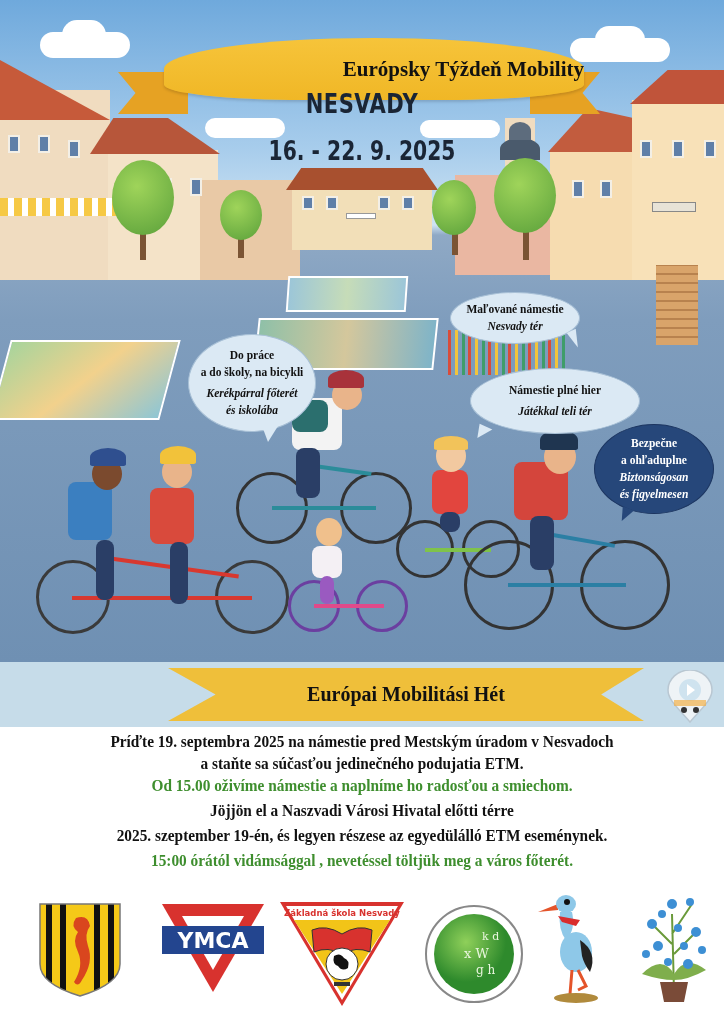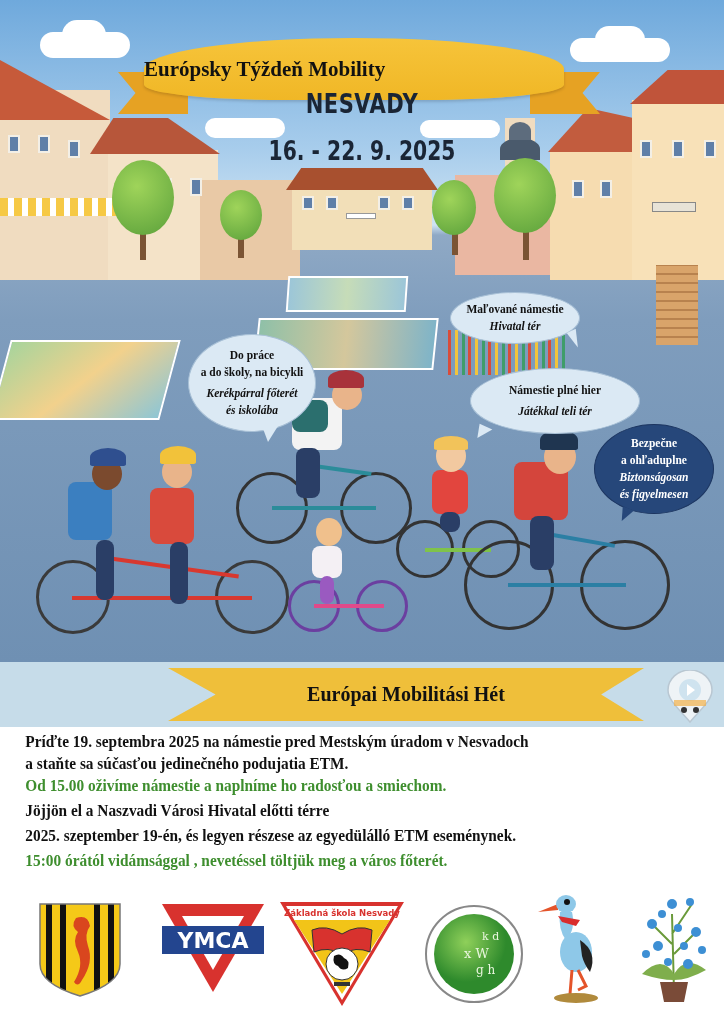--- a/index.html
+++ b/index.html
@@ -8,23 +8,23 @@
 #poster{position:relative;width:724px;height:1024px}
 #scene{position:absolute;left:0;top:0;width:724px;height:662px;overflow:hidden;
  background:linear-gradient(#6fa9dc 0,#a8cdec 150px,#cfe3f2 225px,#8fa9c5 235px,#7f9dbd 320px,#6f90b3 662px)}
 .cloud{position:absolute;background:#fff;border-radius:40px}
 .bld{position:absolute}
 .roof{position:absolute}
 .win{position:absolute;width:12px;height:18px;background:#5f7fa8;border:2px solid #f3efe6}
 .tree{position:absolute;border-radius:50%;background:radial-gradient(circle at 40% 35%,#9fd45a,#5aa03a)}
 .trunk{position:absolute;background:#7b5434;width:6px}
 .square{position:absolute}
-.banner-top{position:absolute;left:144px;top:38px;width:420px;height:62px;
+.banner-top{position:absolute;left:164px;top:38px;width:420px;height:62px;
  background:linear-gradient(#f6c43a,#f0b726);border-radius:60% 60% 40% 40%/60% 60% 30% 30%;
- display:flex;align-items:center;justify-content:flex-start;box-shadow:0 2px 3px rgba(0,0,0,.15)}
+ display:flex;align-items:center;justify-content:flex-end;box-shadow:0 2px 3px rgba(0,0,0,.15)}
 .ribbon-tail{position:absolute;width:70px;height:42px;background:#e6a223}
 #title-main{font-family:"Liberation Serif",serif;font-weight:bold;font-size:21px;color:#111}
 #city{position:absolute;left:0;width:724px;top:88px;text-align:center;
  font-family:"DejaVu Sans",sans-serif;font-weight:bold;font-size:27px;color:#1a2535;letter-spacing:0.5px;transform:scaleX(.78)}
 #dates{position:absolute;left:0;width:724px;top:136px;text-align:center;
  font-family:"DejaVu Sans",sans-serif;font-weight:bold;font-size:26px;color:#1a2535;transform:scaleX(.78)}
 .bubble{position:absolute;border-radius:50%;background:#dbe9f4;border:1.5px solid #a8c0d6;
  display:flex;flex-direction:column;align-items:center;justify-content:center;text-align:center;
  font-family:"Liberation Serif",serif;color:#111}
 .bubble .b{font-weight:bold;font-size:11.5px;line-height:17px}
@@ -41,21 +41,21 @@
 #strip-left{position:absolute;left:10px;top:670px;width:180px;text-align:center;
  font-family:"Liberation Serif",serif;font-size:10.5px;line-height:15px;color:#111}
 #strip-left .b{font-weight:bold}
 #strip-left .i{font-style:italic;font-weight:bold}
 #banner-bottom{position:absolute;left:168px;top:668px;width:476px;height:53px;
  background:#efbf3a;clip-path:polygon(0 0,100% 0,91% 50%,100% 100%,0 100%,10% 50%)}
 #banner-bottom-text{position:absolute;left:168px;top:668px;width:476px;height:53px;
  display:flex;align-items:center;justify-content:center;
  font-family:"Liberation Serif",serif;font-weight:bold;font-size:20px;color:#111}
 #etm-logo{position:absolute;left:664px;top:670px;width:52px;height:54px}
-#text-block{position:absolute;left:0;top:731px;width:724px;font-family:"Liberation Serif",serif;font-weight:bold}
+#text-block{position:absolute;left:0;top:731px;width:724px;text-align:center;font-family:"Liberation Serif",serif;font-weight:bold}
 .tl{font-size:16.5px;line-height:22px;color:#111;transform:scaleX(.93);display:block}
 .tl.green{color:#3e8e2e}
 .tl.gapTop{margin-top:3px}
 #logos{position:absolute;left:0;top:880px;width:724px;height:144px}
 .logo{position:absolute}
 </style>
 </head>
 <body>
 
 <div id="poster">
@@ -171,21 +171,21 @@
       <span class="b">Do práce</span>
       <span class="b">a do školy, na bicykli</span>
       <span class="gap"></span>
       <span class="i">Kerékpárral főterét</span>
       <span class="i">és iskolába</span>
     </div>
     <div class="tail" style="left:262px;top:426px;border-left:6px solid transparent;border-right:10px solid transparent;border-top:16px solid #dbe9f4"></div>
 
     <div class="bubble" style="left:450px;top:292px;width:130px;height:52px">
       <span class="b">Maľované námestie</span>
-      <span class="i">Hivatal tér</span>
+      <span class="i">Nesvady tér</span>
     </div>
     <div class="tail" style="left:570px;top:330px;border-left:4px solid transparent;border-right:6px solid transparent;border-top:18px solid #dbe9f4;transform:rotate(-25deg)"></div>
 
     <div class="bubble" style="left:470px;top:368px;width:170px;height:66px">
       <span class="b">Námestie plné hier</span>
       <span class="gap"></span>
       <span class="i">Játékkal teli tér</span>
     </div>
     <div class="tail" style="left:476px;top:426px;border-left:4px solid transparent;border-right:10px solid transparent;border-top:14px solid #dbe9f4;transform:rotate(25deg)"></div>
 

